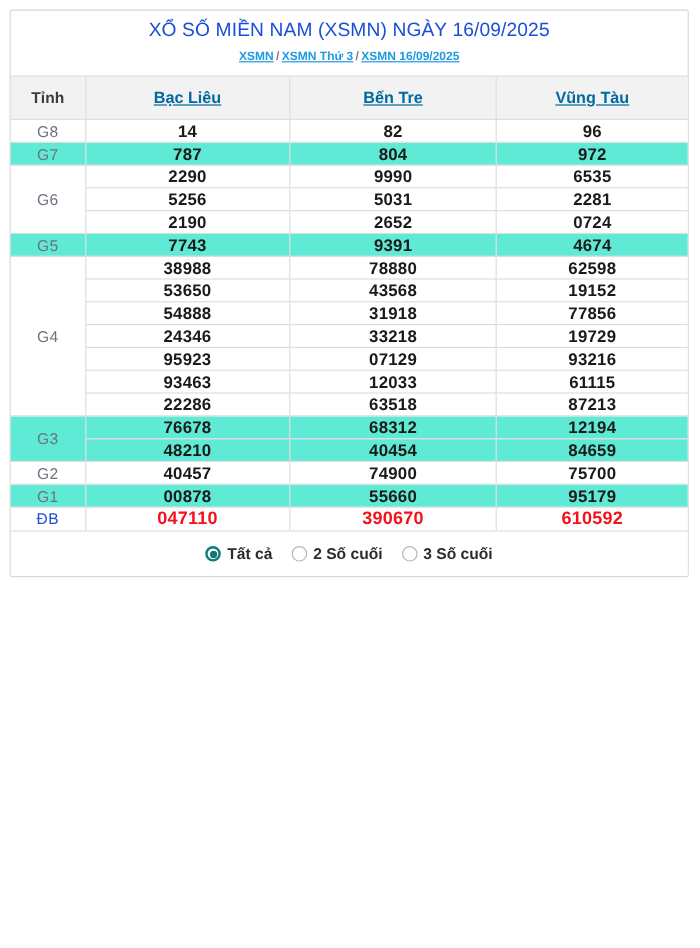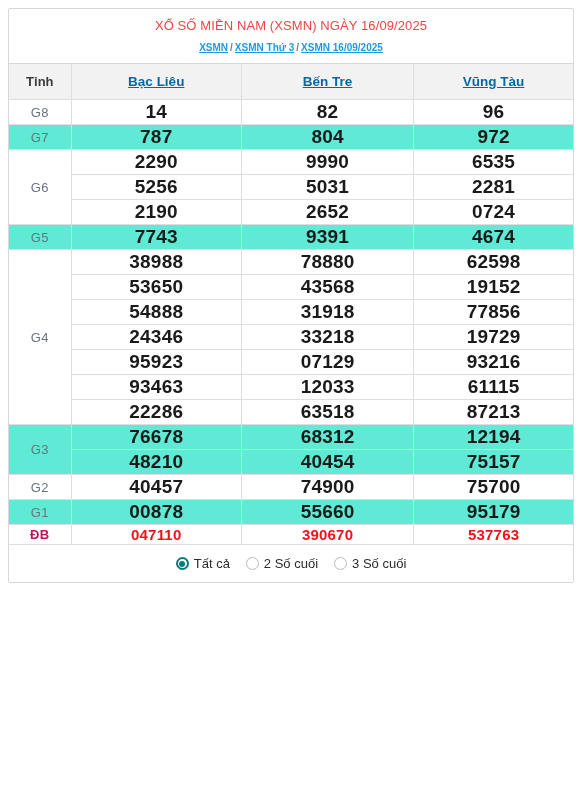--- a/index.html
+++ b/index.html
@@ -28,22 +28,22 @@
     width: 100%;
     background: #ffffff;
   }
   
   .head-block {
     padding: 8px 6px 7px 6px;
     text-align: center;
     border-bottom: 1px solid #d8d8d8;
   }
   .head-title {
-    color: #ef4444;
-    font-size: 13px;
+    color: #1d4ed8;
+    font-size: 16px;
     line-height: 18px;
     letter-spacing: .1px;
     white-space: nowrap;
   }
   .breadcrumb {
     margin-top: 5px;
     font-size: 10px;
     line-height: 16px;
     font-weight: bold;
     color: #8a8a8a;
@@ -94,49 +94,50 @@
     font-size: 13.5px;
     font-weight: bold;
   }
   td.glabel {
     font-size: 13px;
     color: #6b7280;
     font-weight: normal;
     letter-spacing: .3px;
   }
   td.num {
-    font-size: 19px;
+    font-size: 14px;
     font-weight: bold;
     color: #1a1a1a;
     letter-spacing: .2px;
   }
   tr.shaded > td { background: #5eead4; }
   tr.plain  > td { background: #ffffff; }
 
-  tr.db td.glabel { color: #be185d; font-weight: bold; }
+  tr.db td.glabel { color: #1d4ed8; font-weight: normal; }
   tr.db td.num { color: #f4111b; font-size: 15px; font-weight: bold; margin-left: 24px; }
 
   
   .footer {
     height: 37px;
     display: flex;
     align-items: center;
     justify-content: center;
     gap: 16px;
     background: #ffffff;
     border-top: 1px solid #dedede;
   }
   .radio-opt {
     display: flex;
     align-items: center;
     gap: 5px;
     font-size: 13px;
     color: #2b2b2b;
     cursor: pointer;
     white-space: nowrap;
+    font-weight: bold;
   }
   .rdo {
     width: 13px;
     height: 13px;
     border-radius: 50%;
     border: 1px solid #b9b9b9;
     background: #fff;
     box-sizing: border-box;
     display: inline-block;
     position: relative;
@@ -255,39 +256,39 @@
           </tr>
           <tr class="shaded">
             <td class="glabel" rowspan="2">G3</td>
             <td class="num">76678</td>
             <td class="num">68312</td>
             <td class="num">12194</td>
           </tr>
           <tr class="shaded">
             <td class="num">48210</td>
             <td class="num">40454</td>
-            <td class="num">75157</td>
+            <td class="num">84659</td>
           </tr>
           <tr class="plain">
             <td class="glabel" rowspan="1">G2</td>
             <td class="num">40457</td>
             <td class="num">74900</td>
             <td class="num">75700</td>
           </tr>
           <tr class="shaded">
             <td class="glabel" rowspan="1">G1</td>
             <td class="num">00878</td>
             <td class="num">55660</td>
             <td class="num">95179</td>
           </tr>
           <tr class="plain db">
             <td class="glabel" rowspan="1">ĐB</td>
             <td class="num">047110</td>
             <td class="num">390670</td>
-            <td class="num">537763</td>
+            <td class="num">610592</td>
           </tr>
         </tbody>
     </table>
 
     <div class="footer" id="footer-options">
         <label class="radio-opt">
           <span class="rdo on"></span>
           <span>Tất cả</span>
         </label>
         <label class="radio-opt">

